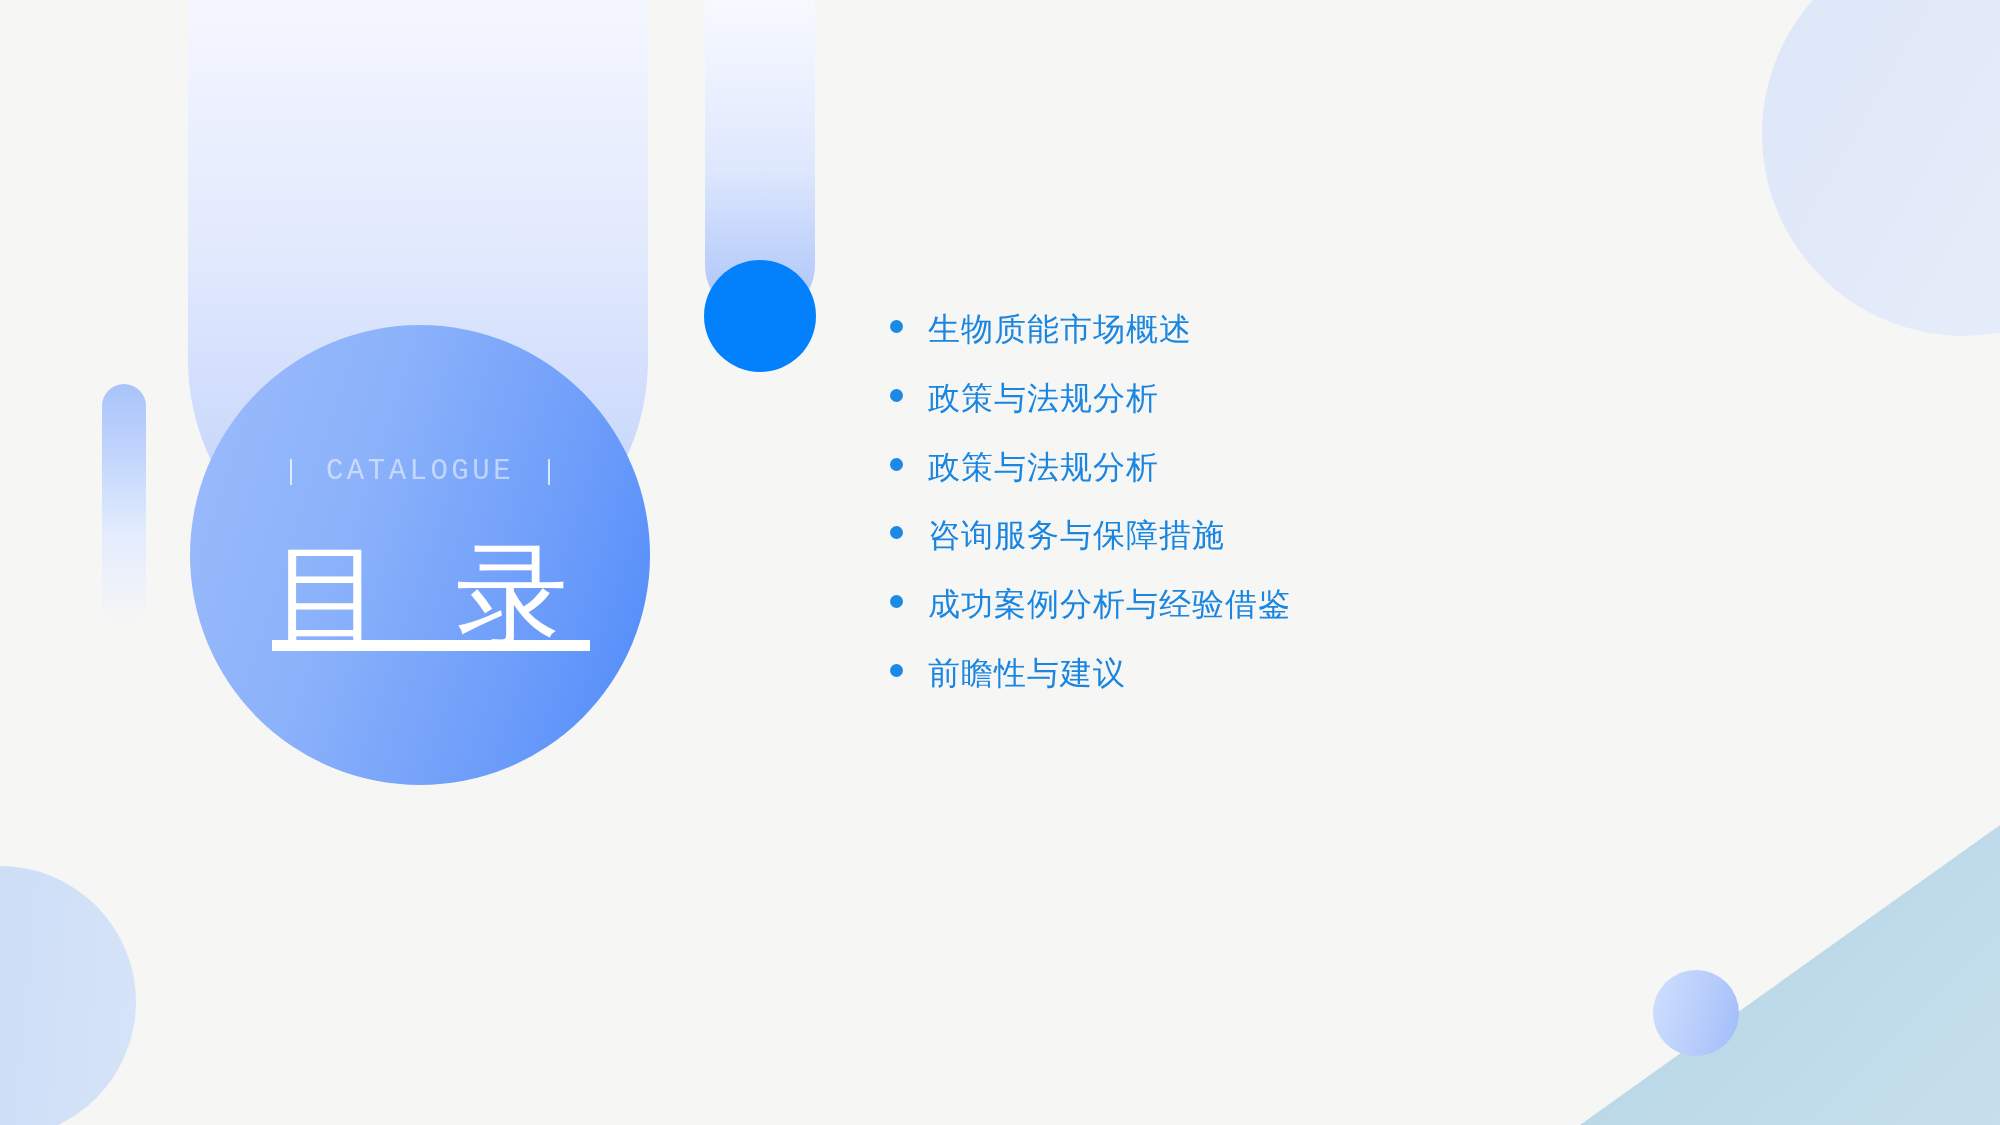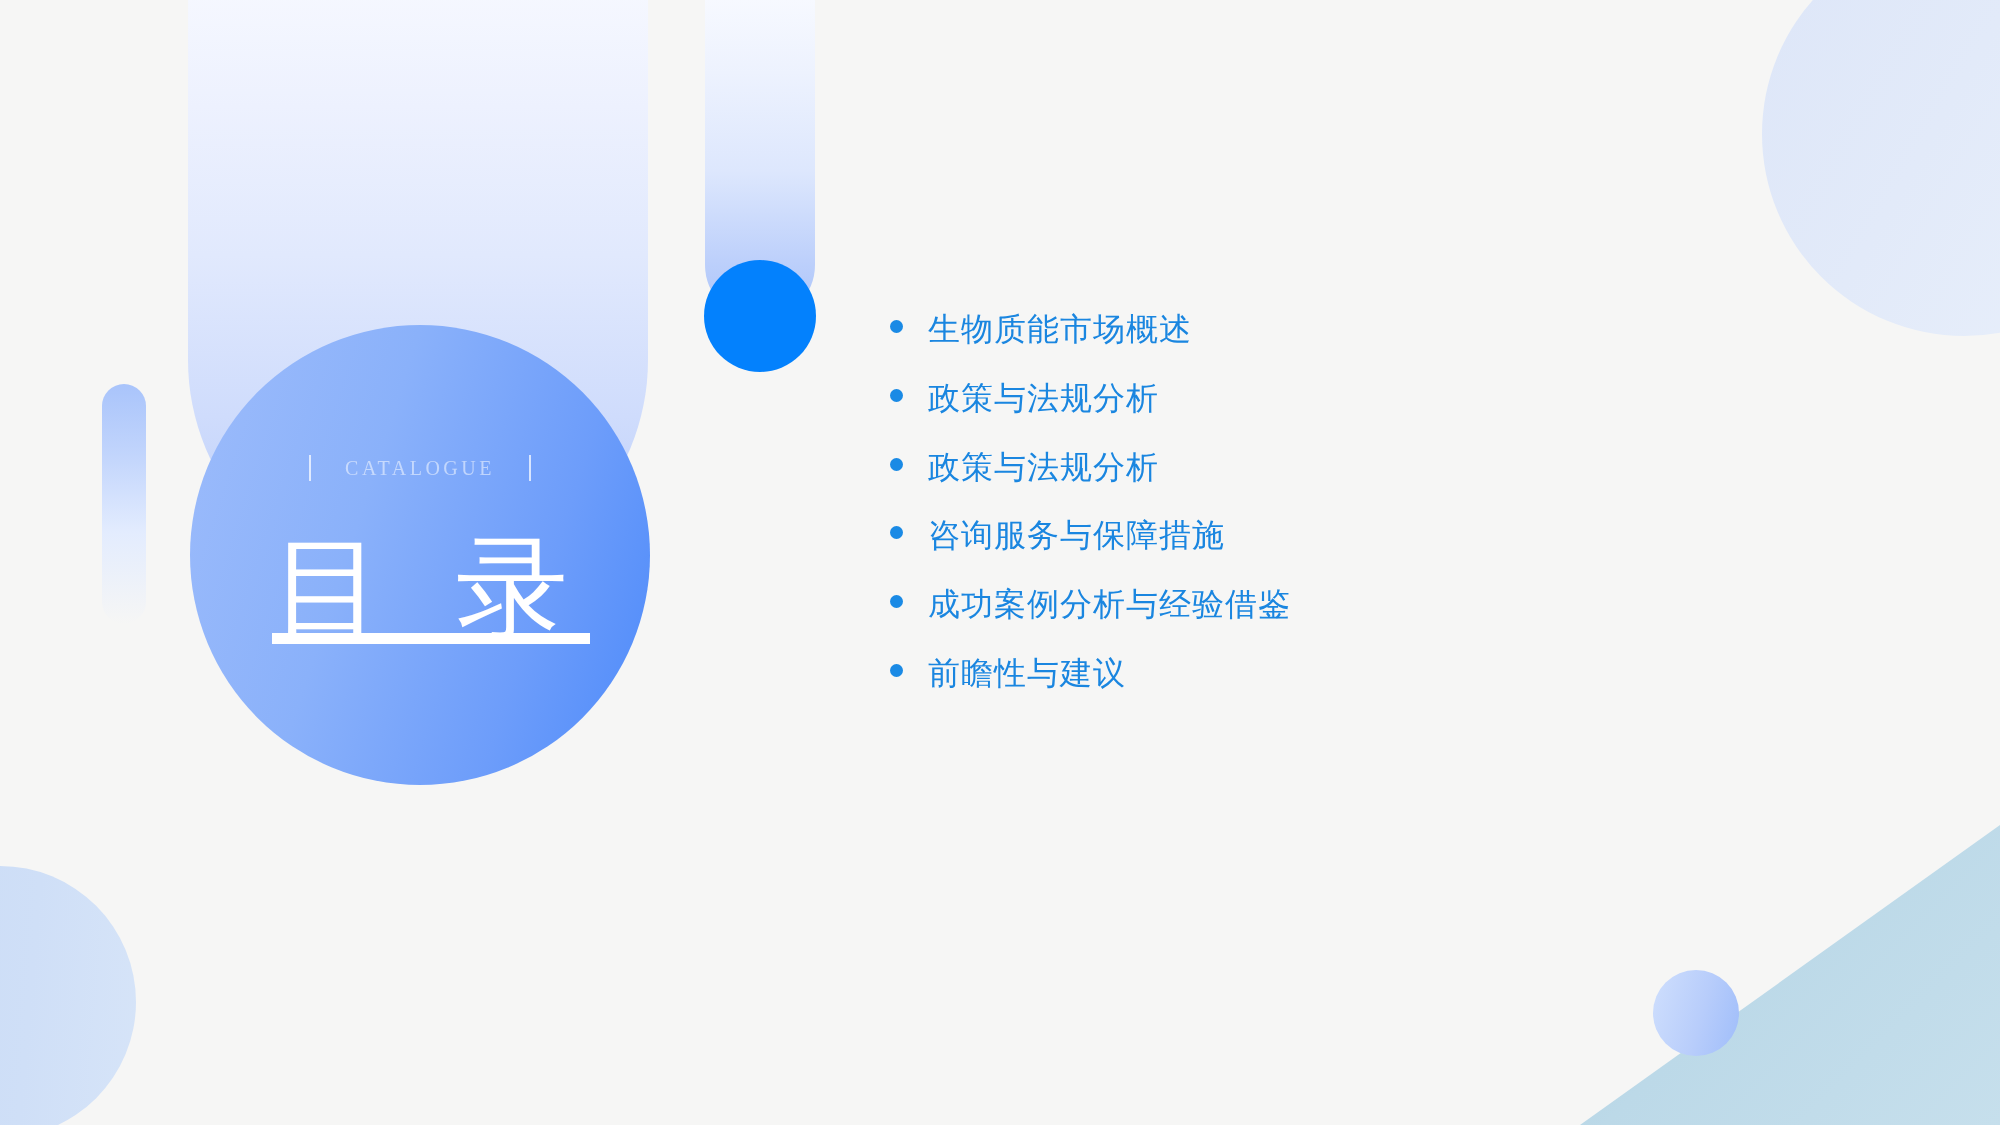--- a/index.html
+++ b/index.html
@@ -125,22 +125,22 @@
     align-items: center;
     gap: 34px;
     margin-top: 130px;
   }
   .tick {
     width: 2px;
     height: 26px;
     background: rgba(255,255,255,0.72);
   }
   .catalogue-eyebrow-text {
-    font-family: Liberation Serif, serif;
-    font-size: 20px;
+    font-family: Liberation Mono, monospace;
+    font-size: 29px;
     letter-spacing: 3.5px;
     color: rgba(255,255,255,0.52);
     white-space: nowrap;
   }
 
   .catalogue-title {
     font-family: "Liberation Serif", serif;
     font-size: 112px;
     line-height: 1;
     color: #ffffff;

